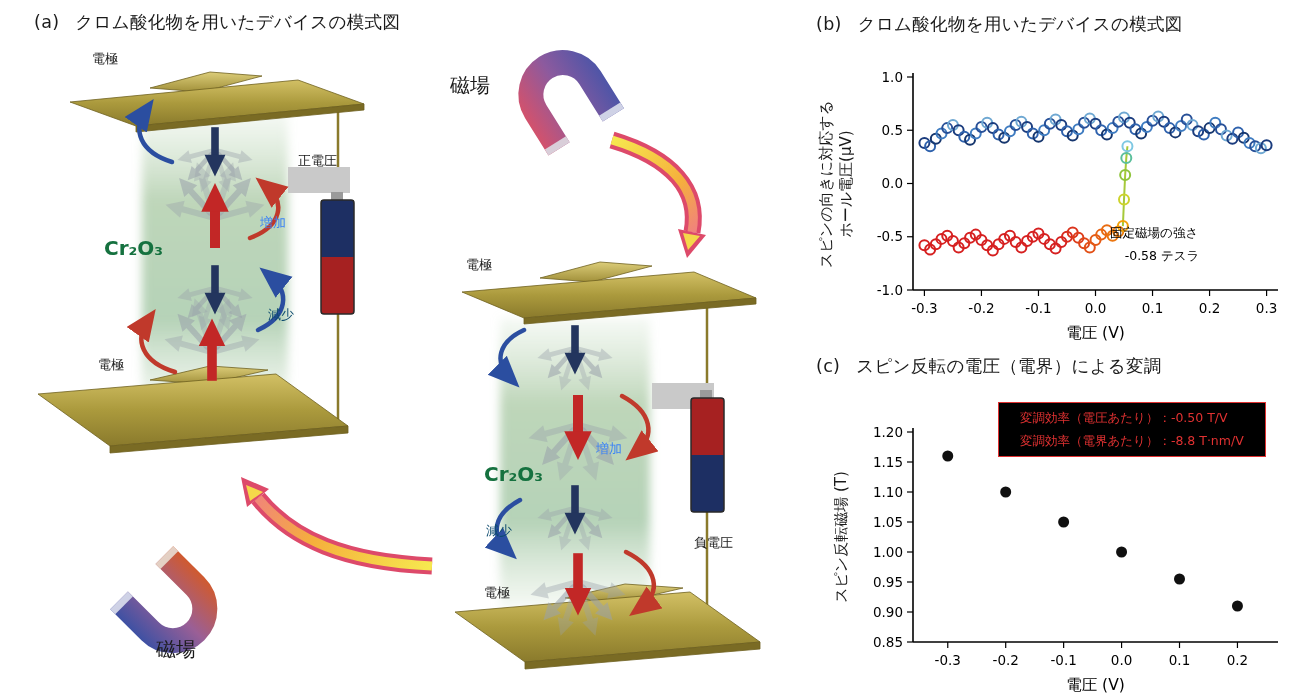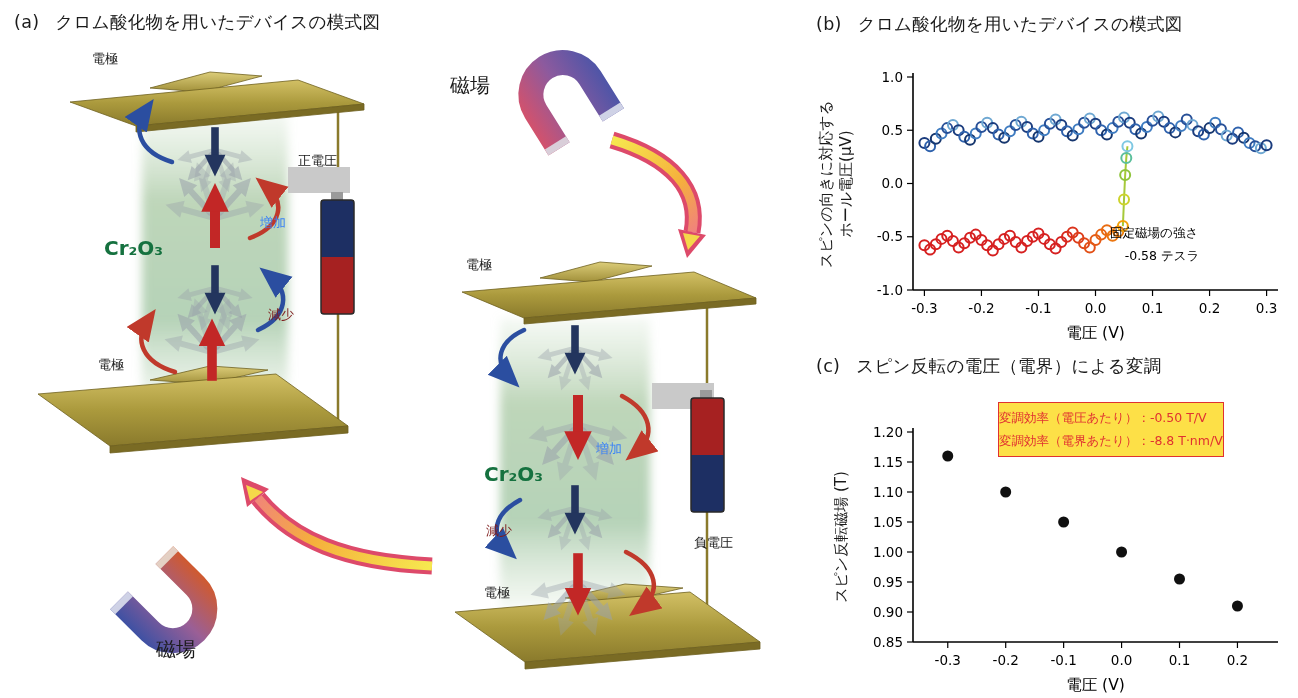--- a/index.html
+++ b/index.html
@@ -4,33 +4,33 @@
 <style>
   html,body{margin:0;padding:0;background:#ffffff;}
   .canvas{position:relative;width:1298px;height:698px;background:#fff;overflow:hidden;
           font-family:"DejaVu Sans","Liberation Sans",sans-serif;color:#1a1a1a;}
   .panel-title{position:absolute;font-size:17.5px;font-weight:500;white-space:nowrap;letter-spacing:.3px;}
   .panel-title .tag{margin-right:16px;}
   .lbl{position:absolute;font-size:13px;white-space:nowrap;}
   .lbl.big{font-size:20px;}
   .green{color:#15713f;font-weight:700;font-size:20px;margin-left:48px;}
   .red{color:#3b82f6;font-family:Liberation Serif, serif;}
-  .blue{color:#7f1d1d;}
+  .blue{color:#0c4a6e;}
   .ylab{position:absolute;transform:translate(-50%,-50%) rotate(-90deg);font-size:15px;
         text-align:center;white-space:nowrap;line-height:1.3;}
-  .annbox{position:absolute;border:1.5px solid #e03131;color:#e03131;background:#fde047;
-          font-size:12.5px;line-height:1.8;padding:4px 0;white-space:nowrap;}
+  .annbox{position:absolute;border:1.5px solid #e03131;color:#e03131;background:#000000;
+          font-size:12.5px;line-height:1.8;padding:4px 21px;white-space:nowrap;}
   svg{position:absolute;display:block;}
 </style>
 </head>
 <body>
 
 <div class="canvas">
 
-  <div class="panel-title" style="left:14px;top:10px;">
+  <div class="panel-title" style="left:34px;top:10px;">
     <span class="tag">(a)</span><span>クロム酸化物を用いたデバイスの模式図</span>
   </div>
 
   <svg id="diagram" style="left:0;top:0;" width="810" height="698" viewBox="0 0 810 698">
     <defs>
       <linearGradient id="gold" x1="0" y1="0" x2="0" y2="1">
         <stop offset="0" stop-color="#d2c065"></stop>
           <stop offset="0.5" stop-color="#ab9a3d"></stop>
           <stop offset="1" stop-color="#8a7a2c"></stop>
       </linearGradient>

